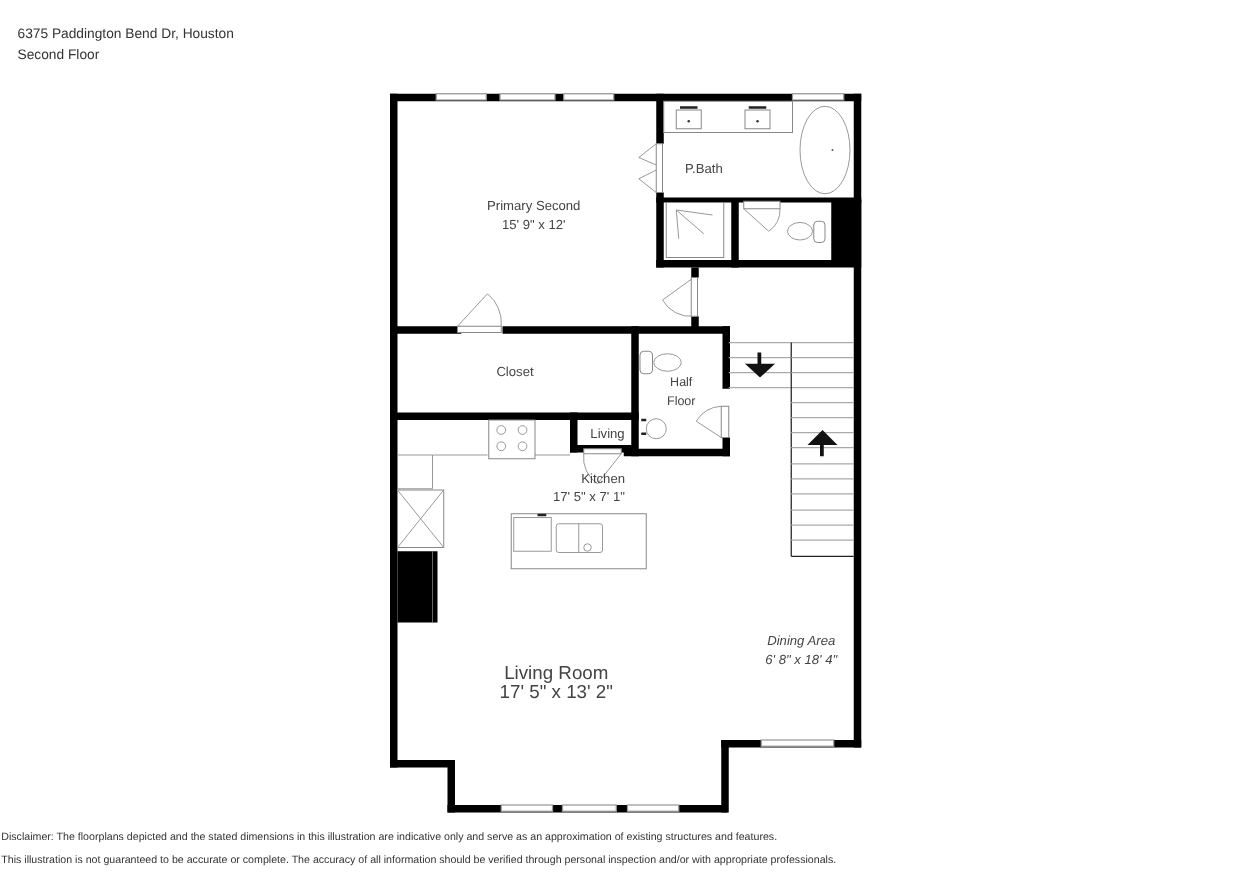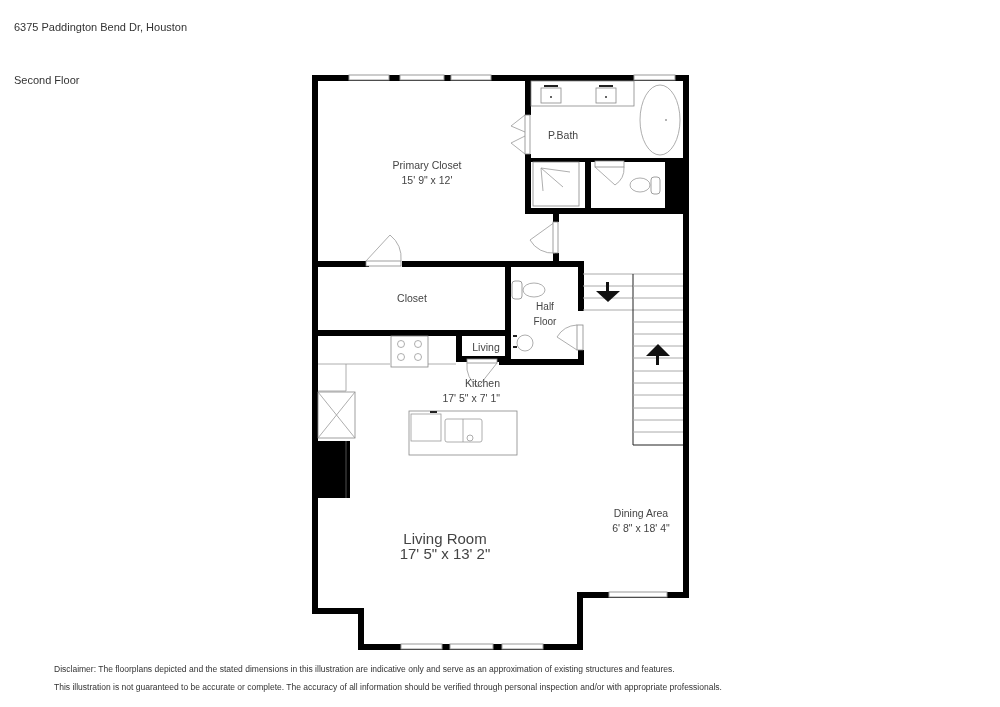--- a/index.html
+++ b/index.html
@@ -1,29 +1,29 @@
 <!DOCTYPE html>
 <html><head>
 <meta charset="utf-8">
 <style>
   html,body{margin:0;padding:0;background:#fff;}
   body{width:1000px;height:707px;position:relative;overflow:hidden;font-family:"Liberation Sans",sans-serif;color:#333;}
   .hdr{position:absolute;left:14px;font-size:11px;color:#333;}
-  .disc{position:absolute;left:14px;font-size:8.5px;color:#333;white-space:nowrap;padding-left:40px;}
+  .disc{position:absolute;left:1px;font-size:8.5px;color:#333;white-space:nowrap;}
   svg{position:absolute;left:0;top:0;}
   .w{fill:#000;}
   .win{fill:#fff;stroke:#999;stroke-width:1;}
   .thin{fill:none;stroke:#999;stroke-width:0.8;}
   .thin2{fill:#fff;stroke:#888;stroke-width:0.8;}
 </style>
 </head>
 <body>
 
 <div class="hdr" style="top:21px;text-align:right;">6375 Paddington Bend Dr, Houston</div>
-<div class="hdr" style="top:38px;margin-top:36px;">Second Floor</div>
+<div class="hdr" style="top:38px;">Second Floor</div>
 
 <svg width="1000" height="707" viewBox="0 0 1000 707">
 
   <g>
     <rect class="w" x="312" y="75" width="377" height="6"></rect>
     <rect class="w" x="312" y="75" width="6" height="539"></rect>
     <rect class="w" x="312" y="608" width="52" height="6"></rect>
     <rect class="w" x="358" y="608" width="6" height="42"></rect>
     <rect class="w" x="358" y="644" width="224" height="6"></rect>
     <rect class="w" x="577" y="592" width="6" height="58"></rect>
@@ -148,37 +148,37 @@
 
   <rect class="thin2" x="409" y="411" width="108" height="44"></rect>
   <rect class="thin" x="411" y="414" width="30" height="27"></rect>
   <rect x="430" y="411" width="7" height="2" fill="#222"></rect>
   <rect class="thin" x="445" y="419" width="37" height="23" rx="2"></rect>
   <line x1="463" y1="419" x2="463" y2="442" stroke="#999" stroke-width="0.8"></line>
   <circle class="thin" cx="470" cy="438" r="3"></circle>
 </svg>
 
 <div style="position:absolute;left:362px;top:158px;width:130px;text-align:center;font-size:10.5px;color:#444;line-height:15px;">
-  <div>Primary Closet</div>
+  <div>Primary Second</div>
   <div>15' 9" x 12'</div>
 </div>
 <div style="position:absolute;left:548px;top:129px;width:70px;text-align:left;font-size:10.5px;color:#444;">P.Bath</div>
 <div style="position:absolute;left:377px;top:292px;width:70px;text-align:center;font-size:10.5px;color:#444;">Closet</div>
 <div style="position:absolute;left:525px;top:299px;width:40px;text-align:center;font-size:10px;color:#444;line-height:15px;">
   <div>Half</div>
   <div>Floor</div>
 </div>
 <div style="position:absolute;left:462px;top:341px;width:48px;text-align:center;font-size:10.5px;color:#444;">Living</div>
 <div style="position:absolute;left:390px;top:376px;width:110px;text-align:right;font-size:10.5px;color:#444;line-height:15px;">
   <div>Kitchen</div>
   <div>17' 5" x 7' 1"</div>
 </div>
 <div style="position:absolute;left:390px;top:531px;width:110px;text-align:center;font-size:15px;color:#444;line-height:15px;">
   <div>Living Room</div>
   <div>17' 5" x 13' 2"</div>
 </div>
-<div style="position:absolute;left:586px;top:506px;width:110px;text-align:center;font-size:10.5px;color:#444;line-height:15px;">
+<div style="position:absolute;left:586px;top:506px;width:110px;text-align:center;font-size:10.5px;color:#444;line-height:15px;font-style:italic;">
   <div>Dining Area</div>
   <div>6' 8" x 18' 4"</div>
 </div>
 
 <div class="disc" style="top:664px;">Disclaimer: The floorplans depicted and the stated dimensions in this illustration are indicative only and serve as an approximation of existing structures and features.</div>
 <div class="disc" style="top:682px;">This illustration is not guaranteed to be accurate or complete. The accuracy of all information should be verified through personal inspection and/or with appropriate professionals.</div>
 
 </body></html>

